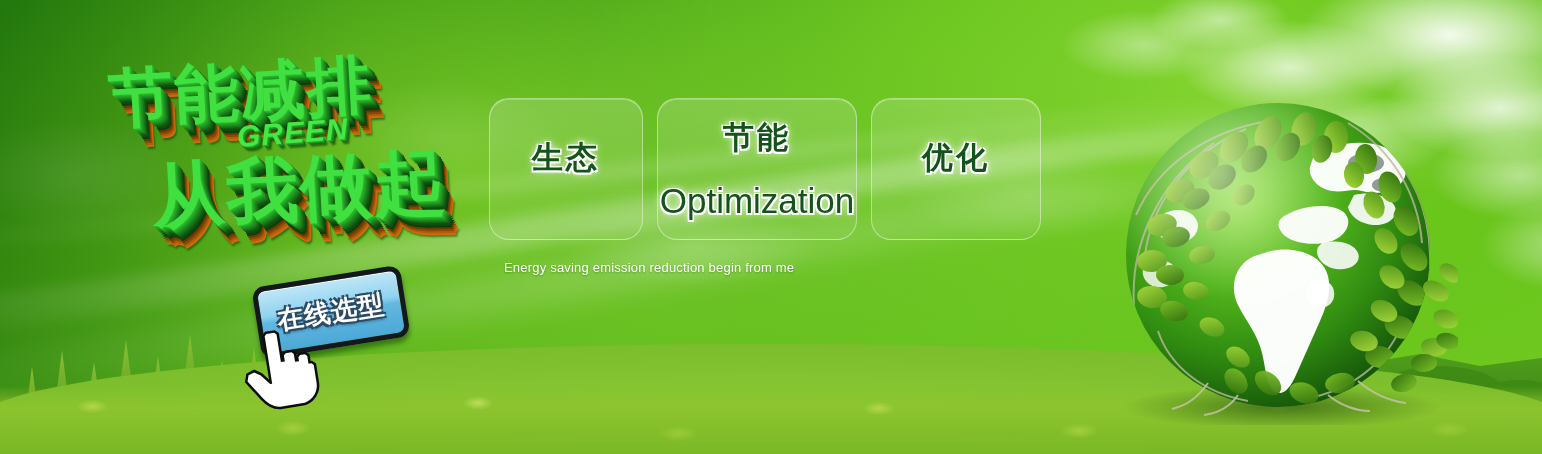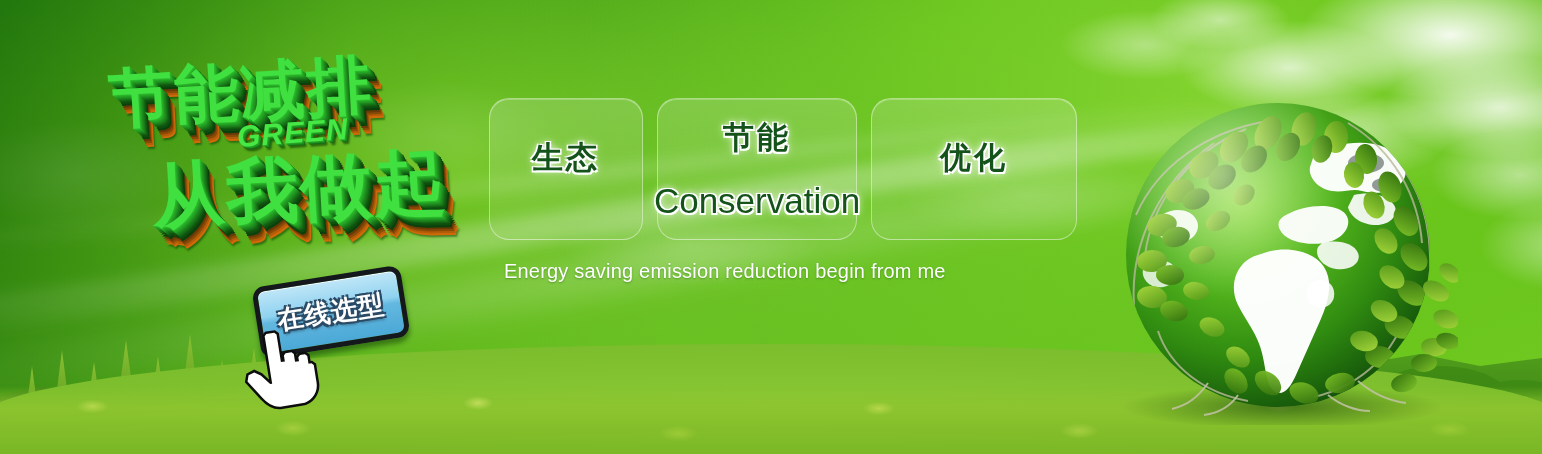--- a/index.html
+++ b/index.html
@@ -155,38 +155,38 @@
     border:1px solid rgba(255,255,255,0.42);
     background:linear-gradient(180deg, rgba(255,255,255,0.17) 0%, rgba(255,255,255,0.10) 50%, rgba(255,255,255,0.05) 100%);
     box-shadow:inset 0 1px 0 rgba(255,255,255,.25);
     display:flex;flex-direction:column;align-items:center;justify-content:center;
     cursor:pointer;
     padding:0 12px;
     box-sizing:border-box;
   }
   .fb1{width:154px;}
   .fb2{width:200px;}
-  .fb3{width:206px;}
+  .fb3{width:170px;}
   .fb-cn{
     font-size:31px;font-weight:bold;color:#14531a;
     letter-spacing:3px;
     margin-bottom:22px;
     text-shadow:-1.5px -1.5px 0 #fff,1.5px -1.5px 0 #fff,-1.5px 1.5px 0 #fff,1.5px 1.5px 0 #fff,
                 0 0 6px rgba(255,255,255,.95),0 0 12px rgba(255,255,255,.6);
   }
   .fb-en{
     font-size:35px;color:#14531a;letter-spacing:0px;
     text-shadow:-1.5px -1.5px 0 #fff,1.5px -1.5px 0 #fff,-1.5px 1.5px 0 #fff,1.5px 1.5px 0 #fff,
                 0 0 6px rgba(255,255,255,.95),0 0 12px rgba(255,255,255,.6);
   }
 
   
   .tagline{
     position:absolute;left:504px;top:260px;
-    font-size:20px;color:#ffffff;letter-spacing:.2px;
+    font-size:13px;color:#ffffff;letter-spacing:.2px;
     text-shadow:0 1px 2px rgba(0,60,0,.35);
     white-space:nowrap;
   }
 
   
   .globe-wrap{position:absolute;left:1118px;top:95px;width:340px;height:330px;}
 </style>
 </head>
 <body>
 
@@ -302,21 +302,21 @@
     <path d="M30,6 L38,6 L40,8 L40,36 L44,36 L44,30 L46,28 L52,28 L54,30 L54,38 L58,38 L58,34 L60,32 L65,32 L67,34 L67,42 L70,42 L72,44 L72,62 C72,72 64,80 54,80 L34,80 C26,80 20,74 16,68 L4,50 L6,44 L12,42 L18,46 L26,56 L28,56 L28,8 Z" fill="#ffffff" stroke="#0d0d0d" stroke-width="5" stroke-linejoin="miter"></path>
     <path d="M30,6 L38,6 L40,8 L40,36 L44,36 L44,30 L46,28 L52,28 L54,30 L54,38 L58,38 L58,34 L60,32 L65,32 L67,34 L67,42 L70,42 L72,44 L72,62 C72,72 64,80 54,80 L34,80 C26,80 20,74 16,68 L4,50 L6,44 L12,42 L18,46 L26,56 L28,56 L28,8 Z" fill="#ffffff"></path>
   </svg>
 
   <div class="feature-row">
     <div class="feature-box fb1">
       <div class="fb-cn">生态</div>
     </div>
     <div class="feature-box fb2">
       <div class="fb-cn">节能</div>
-      <div class="fb-en">Conservation</div>
+      <div class="fb-en">Optimization</div>
     </div>
     <div class="feature-box fb3">
       <div class="fb-cn">优化</div>
     </div>
   </div>
 
   <div class="tagline">Energy saving emission reduction begin from me</div>
 
   <div class="globe-wrap">
     <svg width="340" height="330" viewBox="0 0 340 330">

